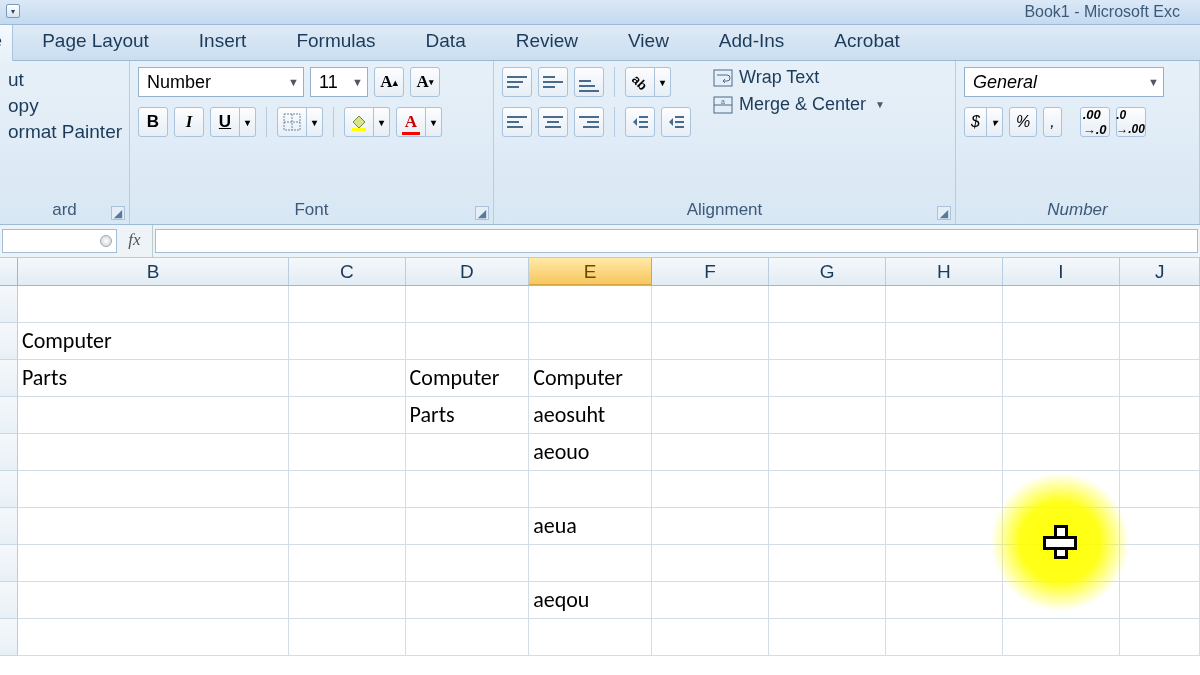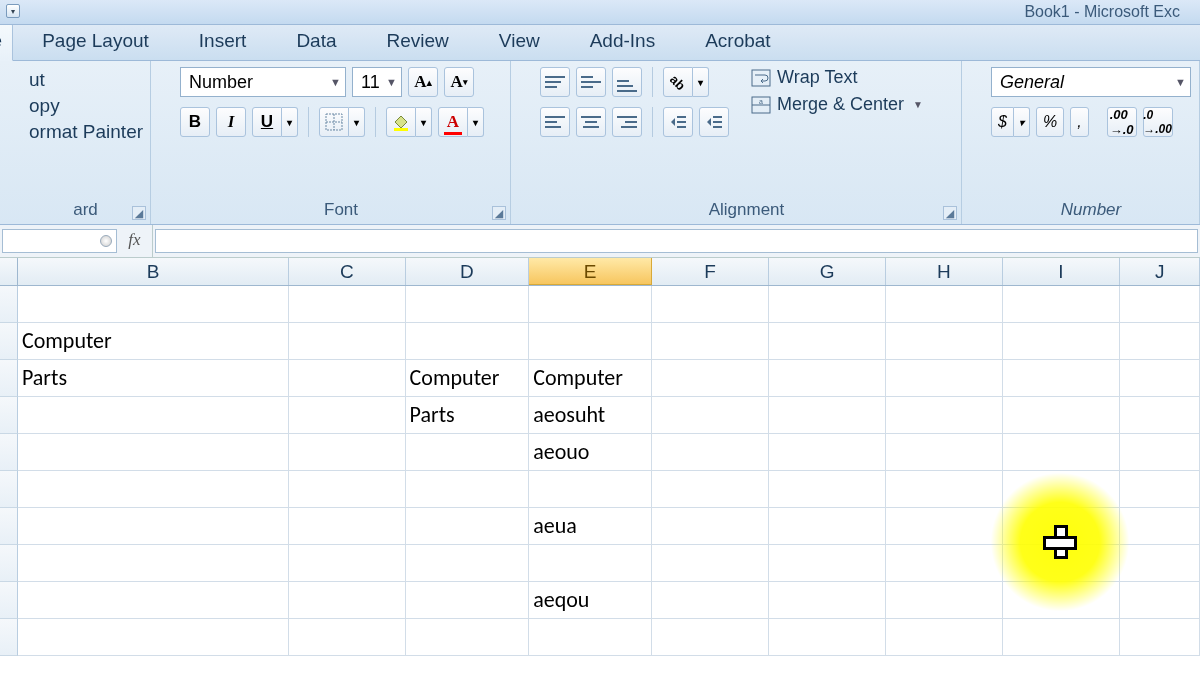--- a/index.html
+++ b/index.html
@@ -11,21 +11,21 @@
 .titlebar .title { position: absolute; right: 20px; top: 3px; font-size: 16px; color: #3b5a7a; }
 
 
 .tabs { height: 36px; background: linear-gradient(#dfeaf6,#cadef0); border-bottom: 1px solid #9db9d8; display: flex; align-items: flex-end; padding-left: 0; }
 .tab { padding: 7px 20px 8px 20px; font-size: 19px; color: #1c3b5a; cursor: pointer; border: 1px solid transparent; border-bottom: none; margin-right: 8px; }
 .tab.active { background: linear-gradient(#f5fafd,#e8f1f9); border: 1px solid #aac3dd; border-bottom: 1px solid #e8f1f9; border-radius: 4px 4px 0 0; margin-bottom: -1px; }
 .tab.first { padding-left: 0; padding-right: 10px; margin-left: -20px; }
 
 
 .ribbon { height: 164px; background: linear-gradient(#e7f0f8,#d8e7f4); border-bottom: 1px solid #9db9d8; display: flex; }
-.group { border-right: 1px solid #b6cde2; display: flex; flex-direction: column; justify-content: space-between; padding: 6px 8px 2px 8px; position: relative; margin-left: 21px; }
+.group { border-right: 1px solid #b6cde2; display: flex; flex-direction: column; justify-content: space-between; padding: 6px 8px 2px 8px; position: relative; }
 .group-label { text-align: center; font-size: 17px; color: #3b5a7a; padding: 3px 0 2px 0; }
 .group-launcher { position: absolute; right: 4px; bottom: 4px; width: 14px; height: 14px; font-size: 11px; color: #5b7a99; text-align: center; line-height: 12px; border: 1px solid #a9c1da; background: #e4eef7; cursor: pointer; }
 
 
 .clipboard { width: 130px; }
 .clipboard .item { font-size: 19px; color: #1c3b5a; padding: 2px 0; display: flex; align-items: center; gap: 6px; white-space: nowrap; }
 
 
 .fontgrp { width: 364px; }
 .ctrl-row { display: flex; gap: 6px; align-items: center; margin-bottom: 10px; }
@@ -101,20 +101,21 @@
 
 <div class="titlebar">
   <div class="qat-arrow">▾</div>
   <div class="title">Book1 - Microsoft Exc</div>
 </div>
 
 <div class="tabs">
   <div class="tab active first">ne</div>
   <div class="tab">Page Layout</div>
   <div class="tab">Insert</div>
+  <div class="tab">Formulas</div>
   <div class="tab">Data</div>
   <div class="tab">Review</div>
   <div class="tab">View</div>
   <div class="tab">Add-Ins</div>
   <div class="tab">Acrobat</div>
 </div>
 
 <div class="ribbon">
 
   <div class="group clipboard">
@@ -133,21 +134,21 @@
     <div class="group-launcher">◢</div>
   </div>
 
   <div class="group fontgrp">
     <div>
       <div class="ctrl-row">
         <div class="combo" style="width:166px">
           <span>Number</span>
             <span class="arrow">▼</span>
         </div>
-        <div class="combo" style="width:50px">
+        <div class="combo" style="width:58px">
           <span>11</span>
             <span class="arrow">▼</span>
         </div>
         <div class="btn sm icon-grow">A<span style="font-size:10px;vertical-align:super">▴</span></div>
         <div class="btn sm icon-shrink">A<span style="font-size:9px;vertical-align:super">▾</span></div>
       </div>
       <div class="ctrl-row">
         <div class="btn sm" style="font-weight:900">B</div>
         <div class="btn sm" style="font-style:italic;font-family:serif">I</div>
         <div class="splitdrop">

